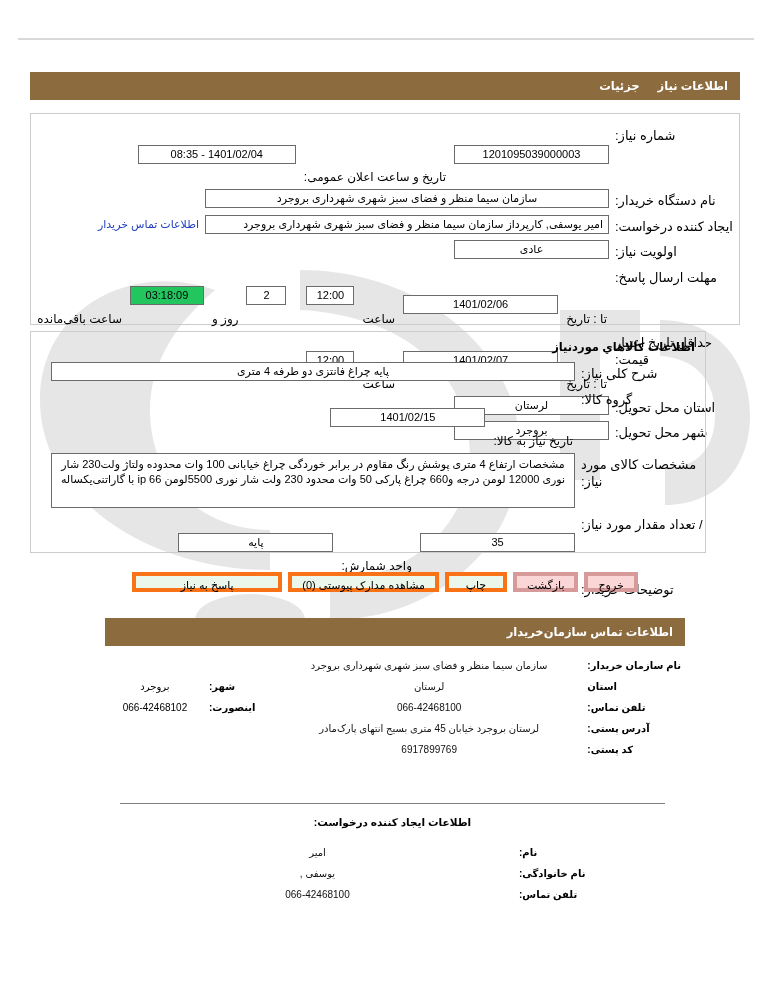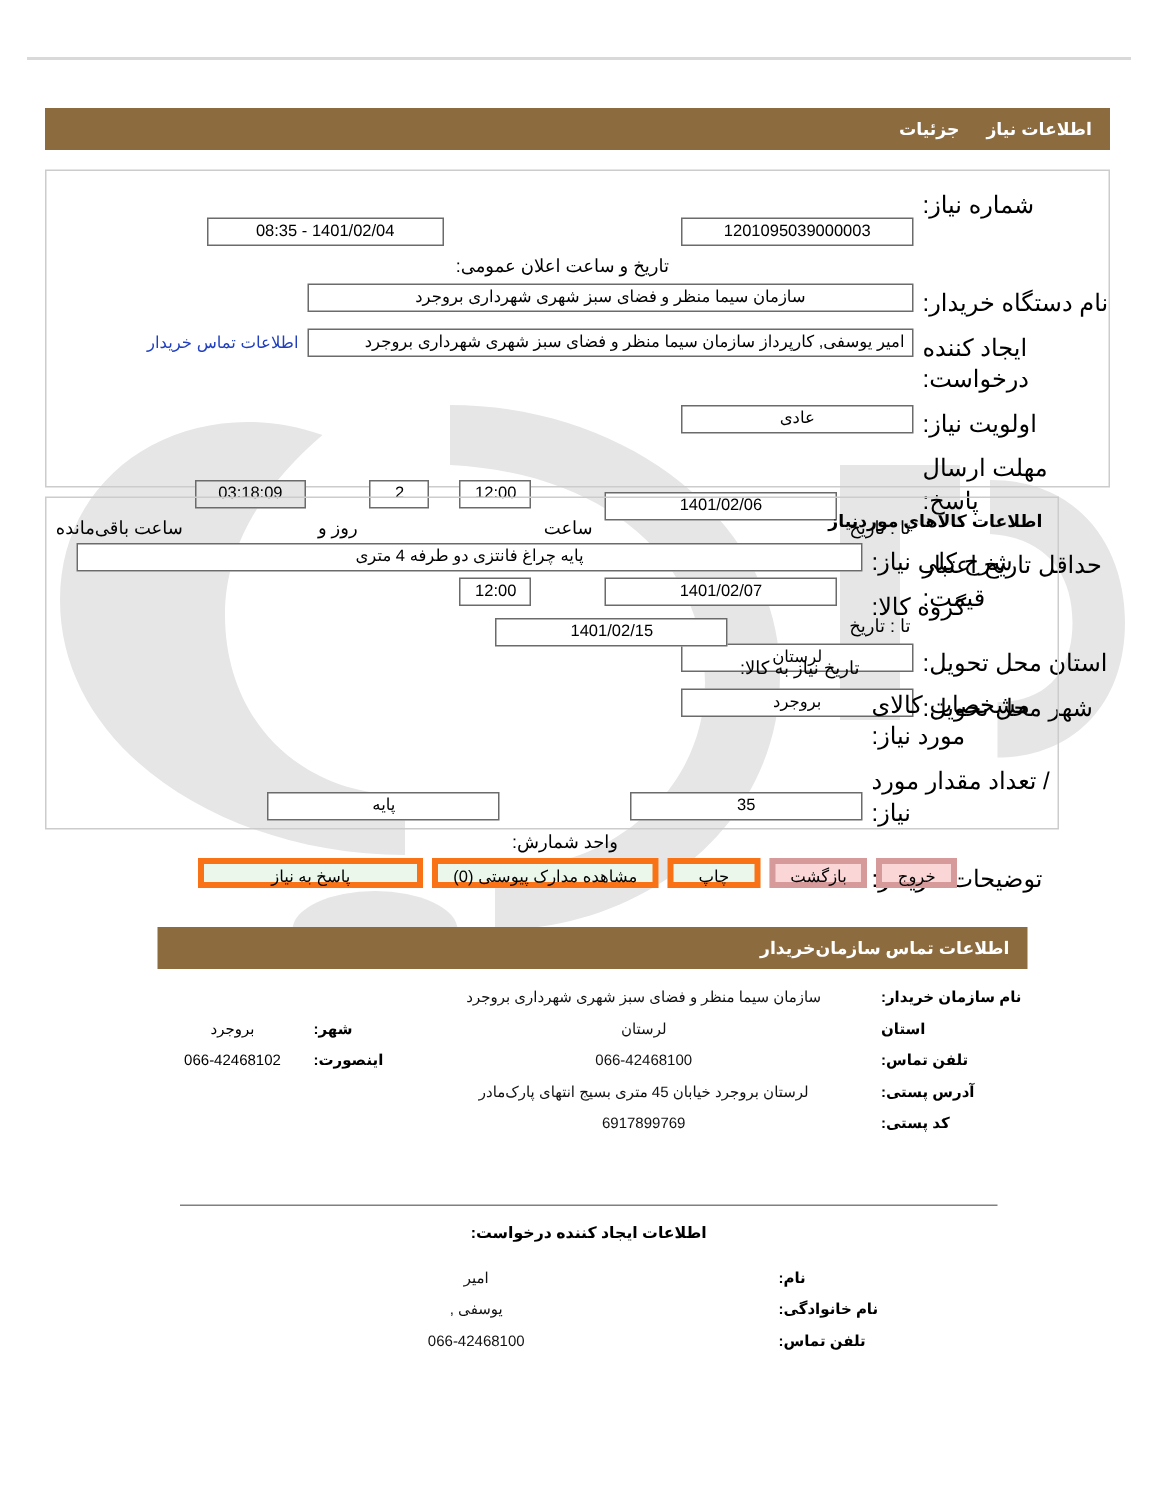--- a/index.html
+++ b/index.html
@@ -63,21 +63,21 @@
     display: flex;
     align-items: flex-start;
     margin-bottom: 5px;
   }
   .lbl {
     width: 130px;
     flex: 0 0 130px;
     text-align: left;
     padding-left: 6px;
     padding-top: 3px;
-    font-size: 16px;
+    font-size: 13px;
     color: #000;
     line-height: 1.35;
     white-space: pre-line;
   }
   .fieldwrap { display: flex; align-items: center; gap: 6px; flex: 1 1 auto; justify-content: flex-start; }
 
   .box {
     border: 1px solid #6b6b6b;
     background: #ffffff;
     height: 19px;
@@ -95,21 +95,21 @@
     background: #ffffff;
     padding: 3px 6px;
     font-size: 11px;
     line-height: 1.45;
     text-align: center;
     color: #000;
   }
   .inline-lbl { font-size: 12px; white-space: nowrap; padding: 0 2px; margin-top: 46px; }
   .countdown {
     border: 1px solid #6b6b6b;
-    background: #e5e5e5;
+    background: #22c55e;
     height: 19px; line-height: 17px;
     padding: 0 6px;
     font-size: 11px; text-align: center;
     min-width: 74px;
   }
   a.linkish {
     color: #1f3fbf;
     text-decoration: none;
     font-size: 11px;
     white-space: nowrap;
@@ -257,20 +257,23 @@
       <div class="row">
         <div class="lbl">گروه کالا:</div>
         <div class="fieldwrap">
           <span class="inline-lbl">تاریخ نیاز به کالا:</span>
           <div class="box" style="width:155px;">1401/02/15</div>
         </div>
       </div>
 
       <div class="row">
         <div class="lbl">مشخصات کالای مورد نیاز:</div>
+        <div class="fieldwrap">
+          <div class="boxarea" style="width:524px; height:55px;">مشخصات ارتفاع 4 متری پوشش رنگ مقاوم در برابر خوردگی چراغ خیابانی 100 وات محدوده ولتاژ ولت230 شار نوری 12000 لومن درجه و660 چراغ پارکی 50 وات محدود 230 ولت شار نوری 5500لومن ip 66 با گاراتنی‌یکساله</div>
+        </div>
       </div>
 
       <div class="row">
         <div class="lbl">/ تعداد مقدار مورد نیاز:</div>
         <div class="fieldwrap">
           <div class="box" style="width:155px;">35</div>
           <span class="inline-lbl">واحد شمارش:</span>
           <div class="box" style="width:155px;">پایه</div>
         </div>
       </div>

